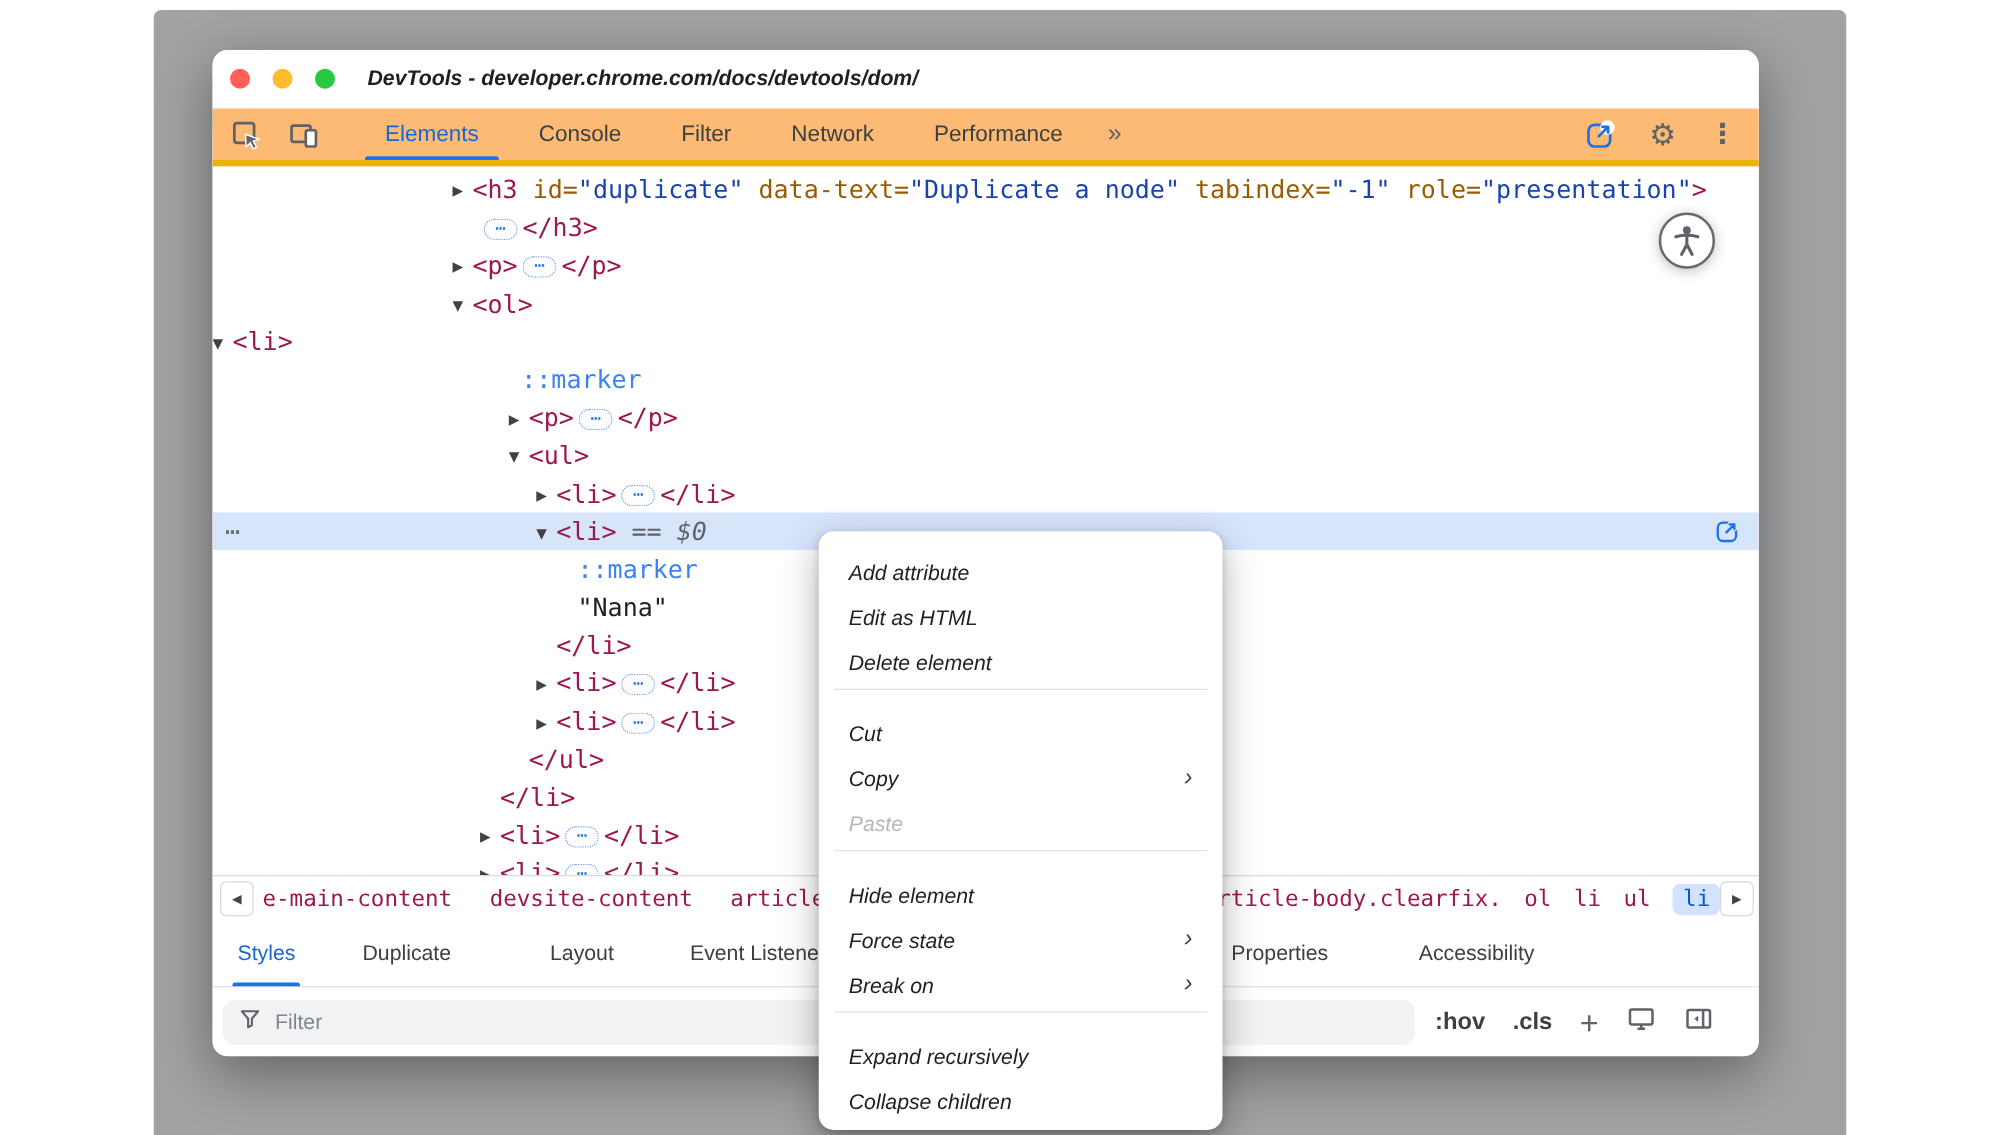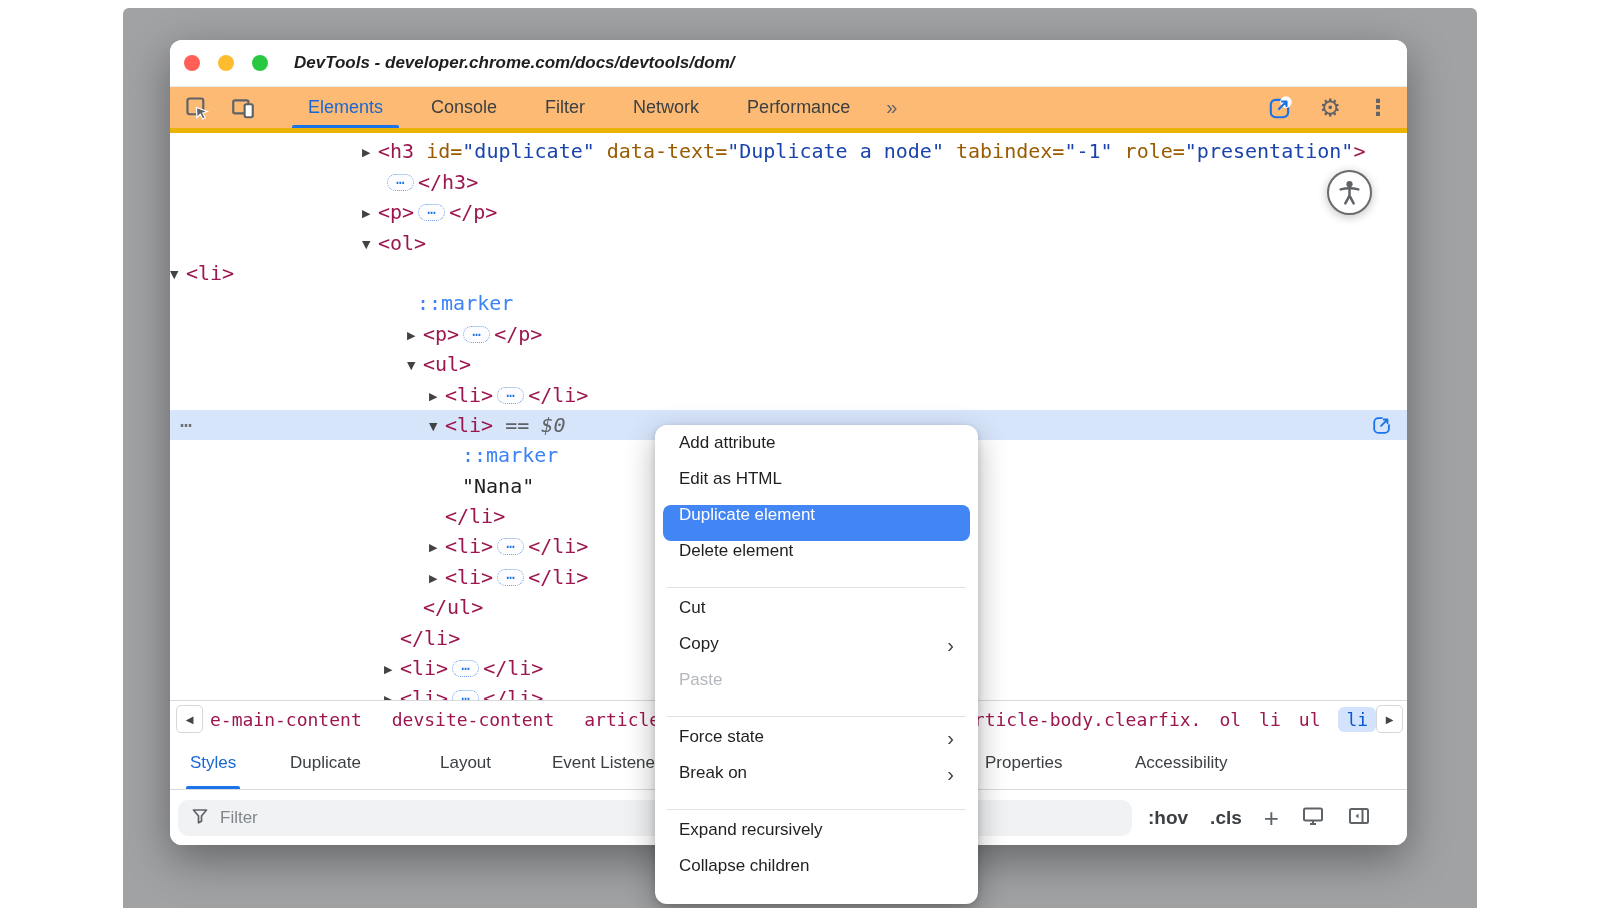--- a/index.html
+++ b/index.html
@@ -77,22 +77,22 @@
   .filter-box input { flex:1; border:none; outline:none; background:transparent;
                 font-size:17px; color:#202124; font-family:"Liberation Sans", sans-serif; }
   .filter-box input::placeholder { color:#80868b; }
   .f-right { display:flex; align-items:center; gap:22px; margin-left:16px; }
   .f-tok { font-size:19px; font-weight:600; color:#3c4043; }
   .f-plus { font-size:26px; font-weight:300; color:#5f6368; line-height:20px; }
   
   .ctx-menu { position:absolute; left:655px; top:425px; width:323px; z-index:50;
               background:#fff; border-radius:12px; padding:8px 0 12px 0;
               box-shadow:0 2px 6px rgba(0,0,0,.14), 0 10px 30px rgba(0,0,0,.30); }
-  .mi { height:36px; padding:0 24px; display:flex; align-items:flex-start;
-        justify-content:space-between; font-size:17px; color:#1f1f1f; white-space:nowrap; }
+  .mi { height:36px; padding:0 24px; display:flex; align-items:flex-end;
+        justify-content:space-between; font-size:17px; color:#1f1f1f; white-space:nowrap;font-style:italic; }
   .mi.hl { margin:0 8px; padding:0 16px; border-radius:8px; background:#4285f4; color:#fff; }
   .mi.disabled { color:#b4b8bc; }
   .msep { height:1px; margin:10px 12px; background:#e2e2e4; }
   .chev { font-size:20px; color:#3c4043; }
   
   .a11y { position:absolute; left:1327px; top:170px; width:45px; height:45px; z-index:20;
           border-radius:50%; background:#fff; border:2.4px solid #6a6a6a;
           box-shadow:0 2px 10px rgba(0,0,0,.25); display:flex; align-items:center; justify-content:center; }
 </style>
 </head>
@@ -254,39 +254,39 @@
       </svg>
   </div>
 
   <div class="ctx-menu">
     <div class="mi">
         <span>Add attribute</span>
       </div>
     <div class="mi">
         <span>Edit as HTML</span>
       </div>
-    <div class="mi hl">
-        <span>Duplicate element</span>
-      </div>
     <div class="mi">
         <span>Delete element</span>
       </div>
     <div class="msep"></div>
     <div class="mi">
         <span>Cut</span>
       </div>
     <div class="mi">
         <span>Copy</span>
         <span class="chev">›</span>
       </div>
     <div class="mi disabled">
         <span>Paste</span>
       </div>
     <div class="msep"></div>
     <div class="mi">
+        <span>Hide element</span>
+      </div>
+    <div class="mi">
         <span>Force state</span>
         <span class="chev">›</span>
       </div>
     <div class="mi">
         <span>Break on</span>
         <span class="chev">›</span>
       </div>
     <div class="msep"></div>
     <div class="mi">
         <span>Expand recursively</span>

